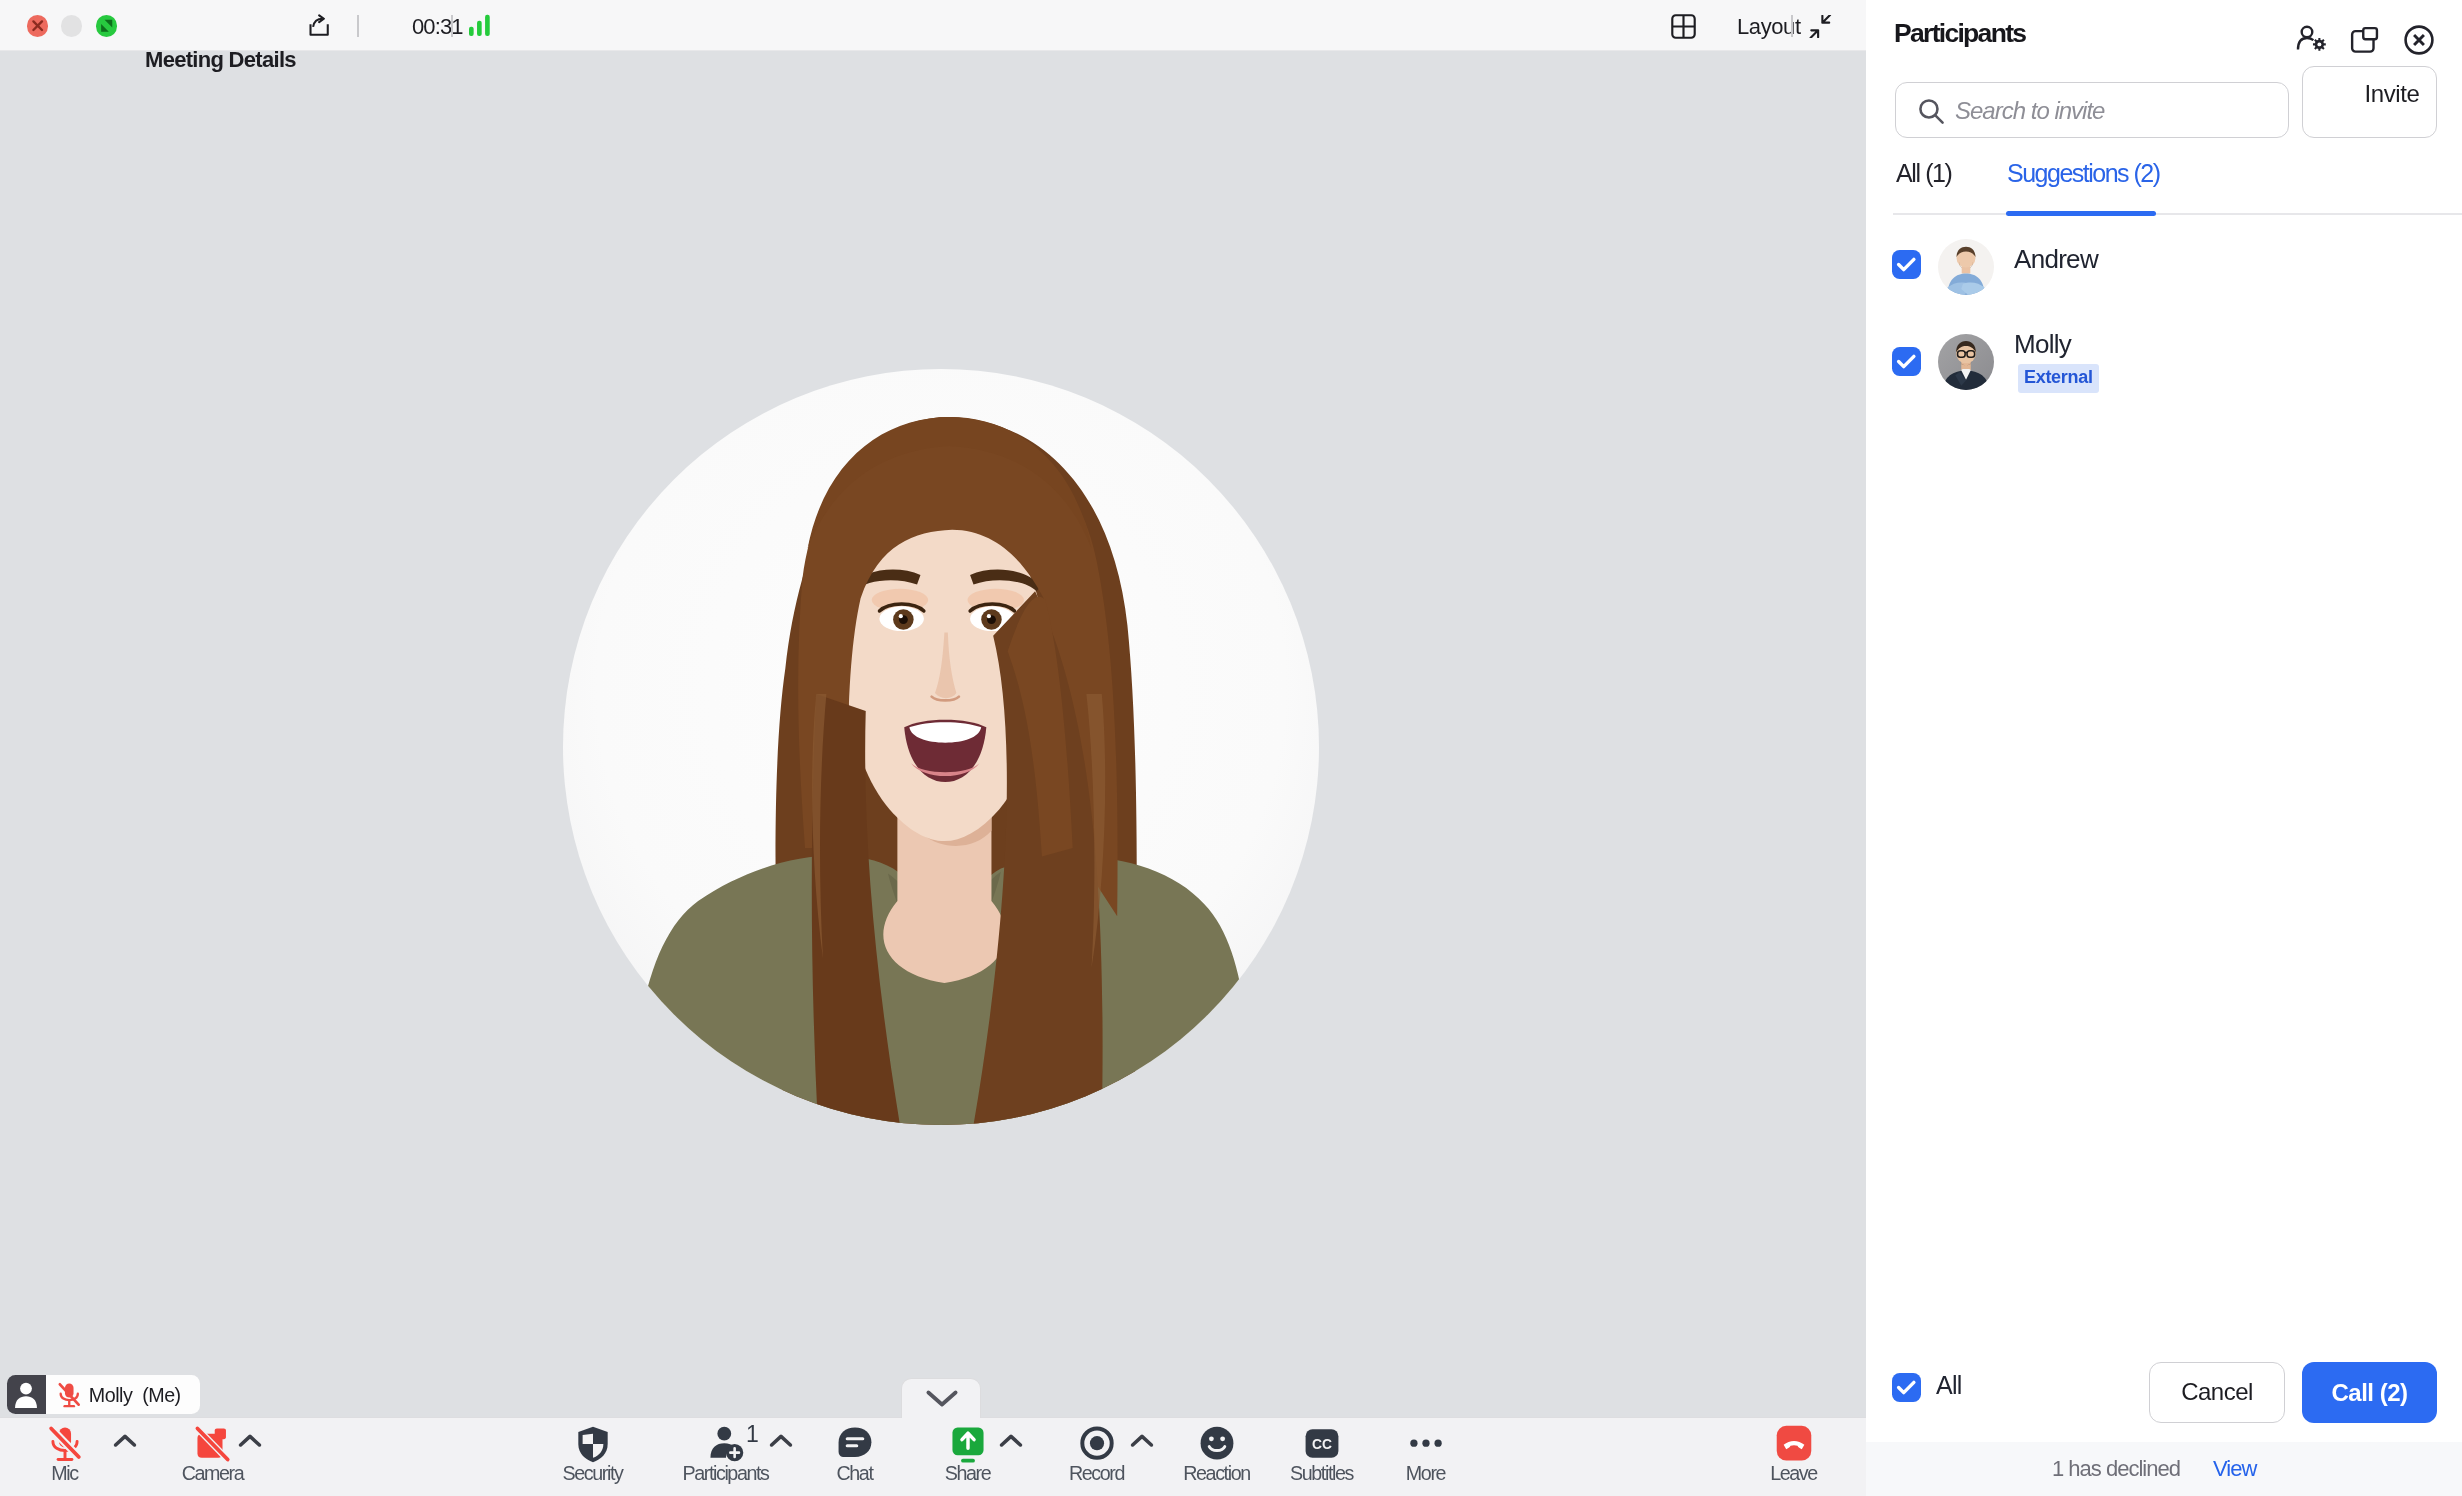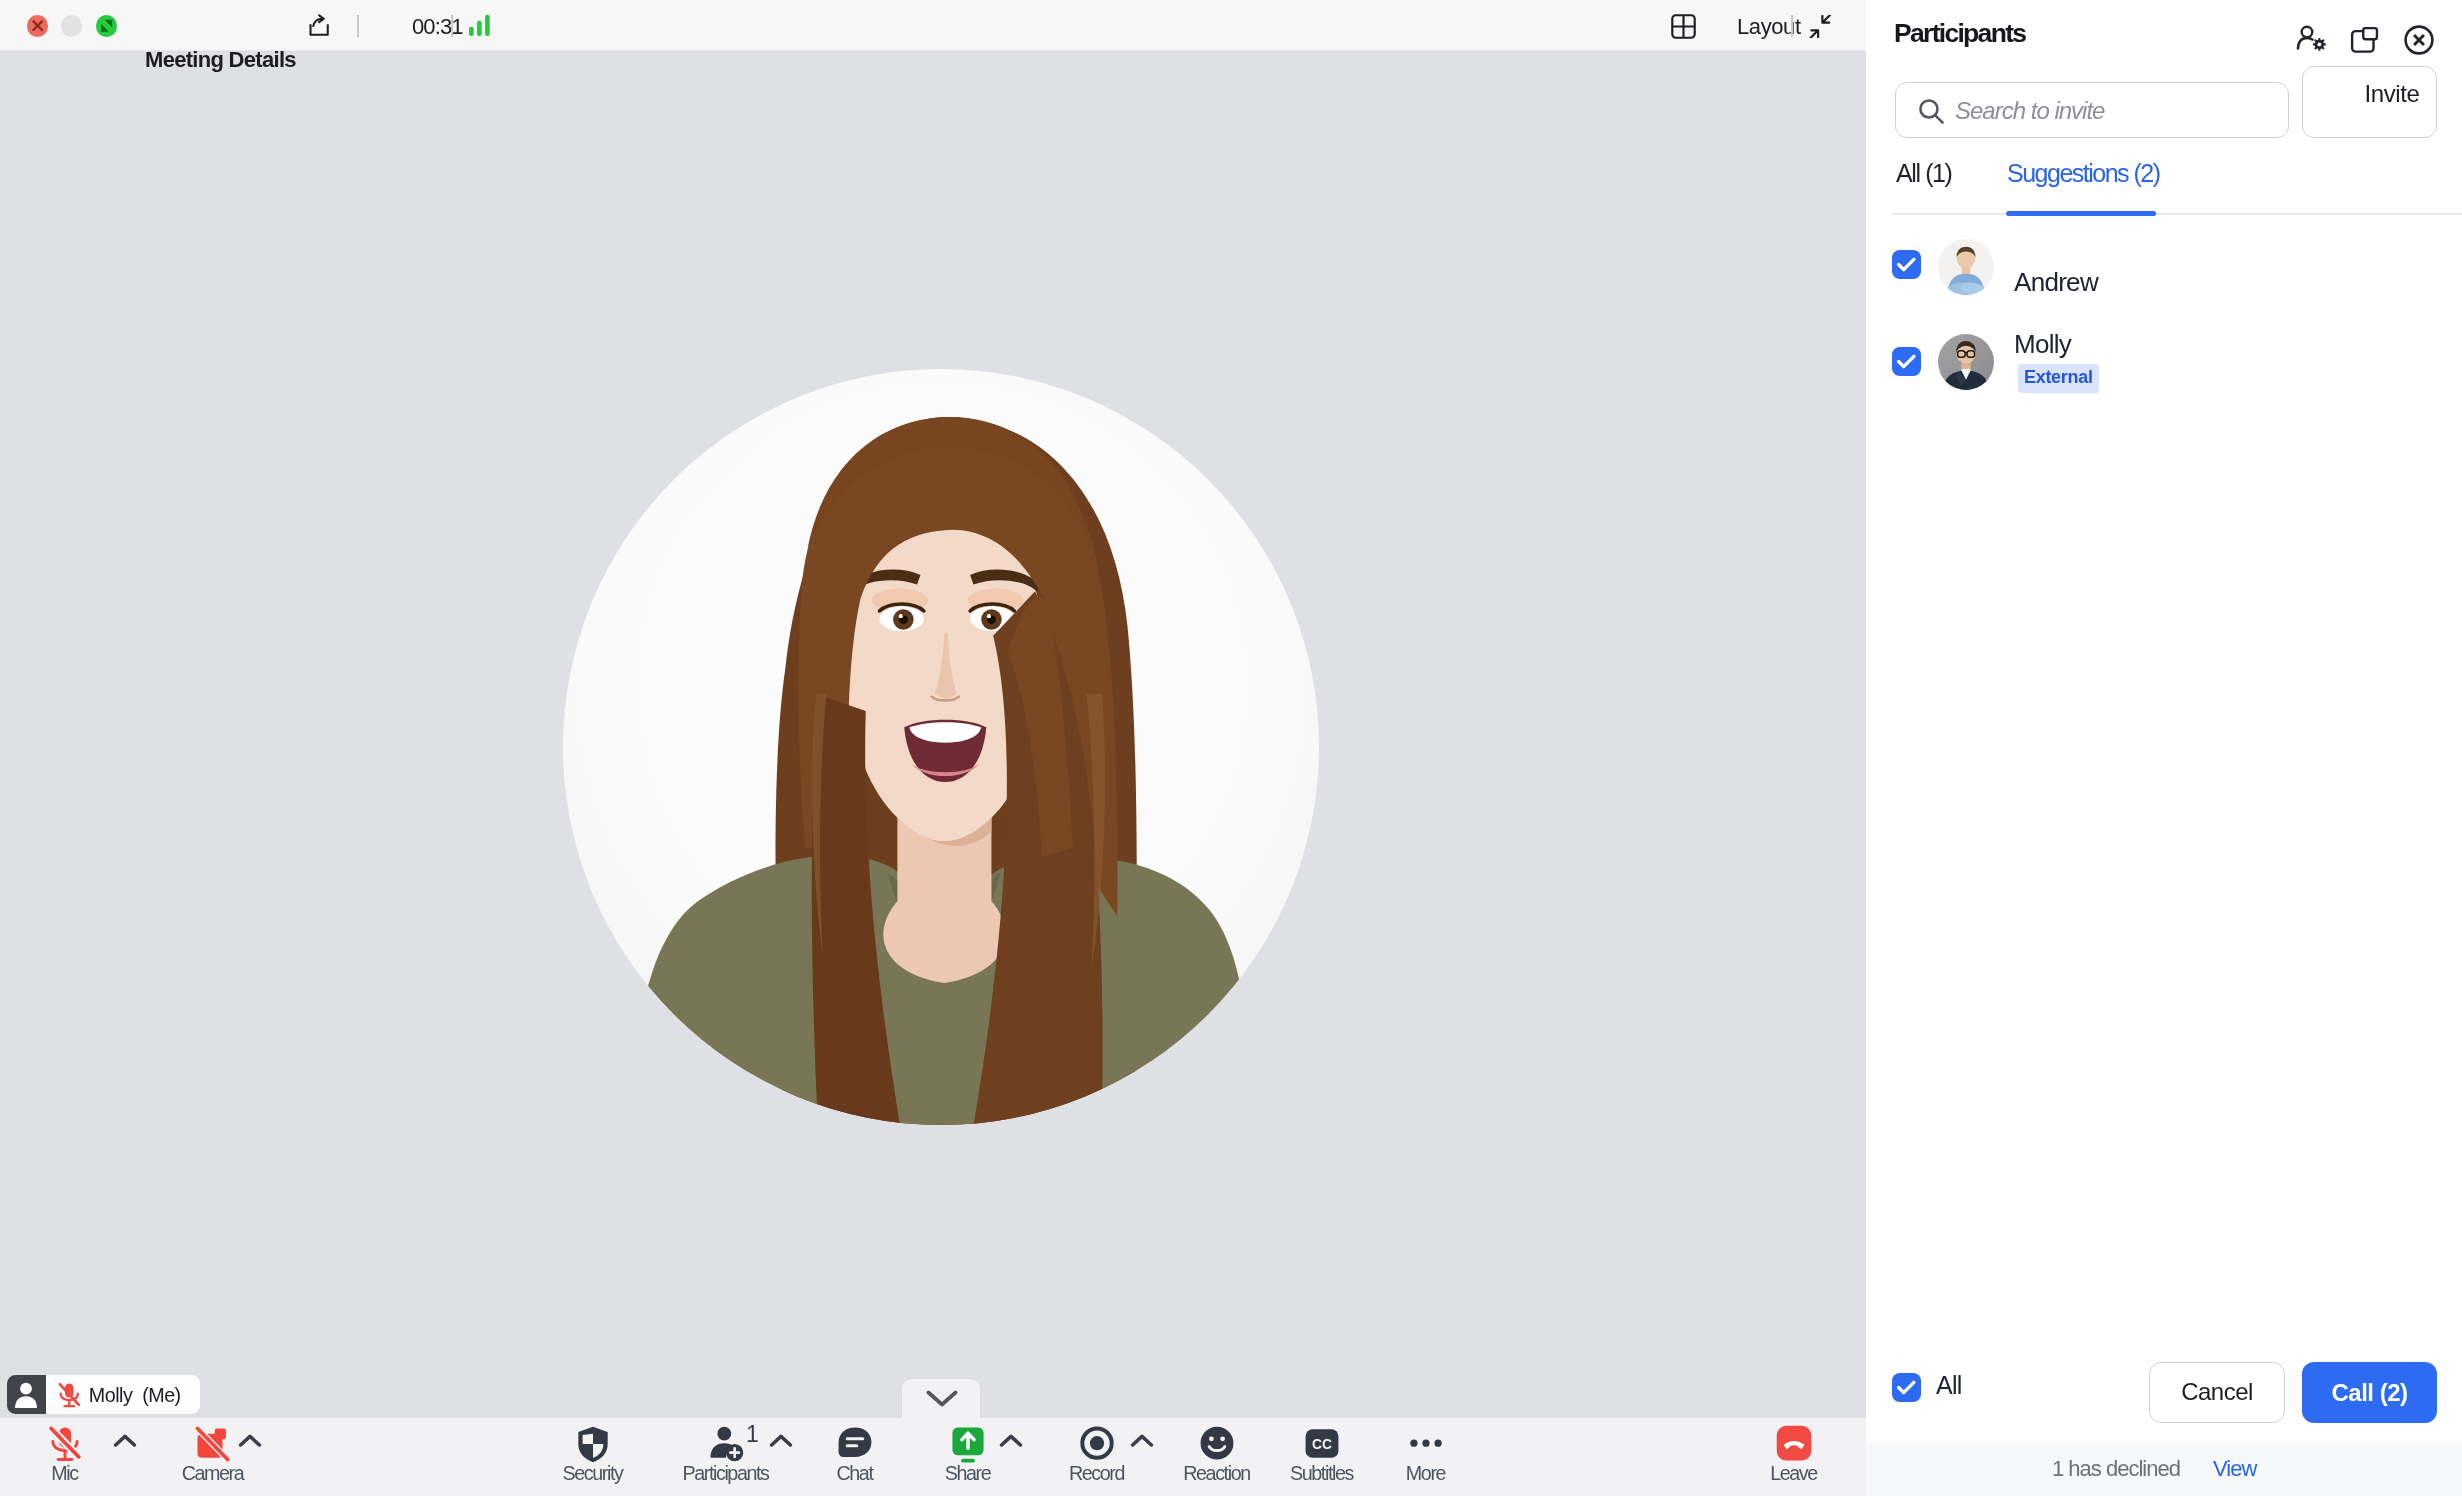--- a/index.html
+++ b/index.html
@@ -313,21 +313,21 @@
       <rect width="65" height="65" fill="#f4f2f0"></rect>
       <rect x="27.5" y="30" width="10" height="10" fill="#eac2a4"></rect>
       <path d="M11 65 C 11 47, 21 40, 32.5 40 C 44 40, 54 47, 54 65 Z" fill="#83abd8"></path>
       <path d="M10 57 C 18 50, 28 49, 36 52 L 38 58 L 30 65 L 12 65 Z" fill="#9ec1e4"></path>
       <path d="M55 57 C 47 50, 37 49, 29 52 L 27 58 L 35 65 L 53 65 Z" fill="#aacbe9"></path>
       <circle cx="32.5" cy="22" r="11" fill="#edc9ab"></circle>
       <path d="M21.5 21 C 21.5 13, 26.5 9, 32.5 9 C 38.5 9, 43.5 13, 43.5 21 C 40.5 16, 37 14.5, 32.5 14.5 C 28 14.5, 24.5 16, 21.5 21 Z" fill="#59402b"></path>
       <path d="M24.5 26 C 25 32.5, 28 34.5, 32.5 34.5 C 37 34.5, 40 32.5, 40.5 26 C 40.5 31, 38.5 34.5, 32.5 34.5 C 26.5 34.5, 24.5 31, 24.5 26 Z" fill="#7a5a3e"></path>
     </svg>
   </div>
-  <div class="pname" style="left:2014px; top:267px;">Andrew</div>
+  <div class="pname" style="left:2014px; top:244px;">Andrew</div>
 
   <div class="check" style="left:1892px; top:347px;">
     <svg width="20.5" height="17" viewBox="0 0 24 20">
       <path d="M3 10 L9 16 L21 4" stroke="#fff" stroke-width="4" fill="none" stroke-linecap="round" stroke-linejoin="round"></path>
     </svg>
   </div>
   <div class="avatar" style="left:1938px; top:334px;">
     <svg width="56" height="56" viewBox="0 0 65 65">
       <defs>
         <linearGradient id="mbg" x1="0" y1="0" x2="1" y2="1">

